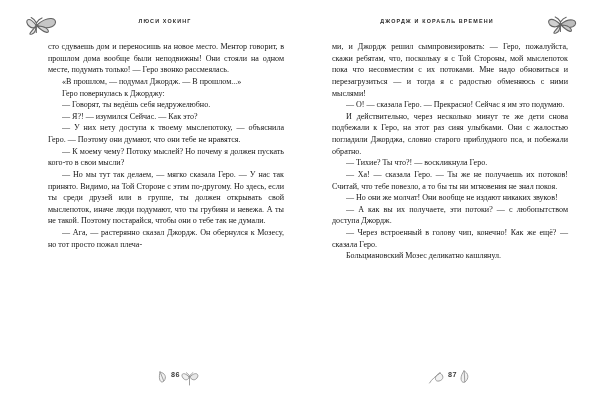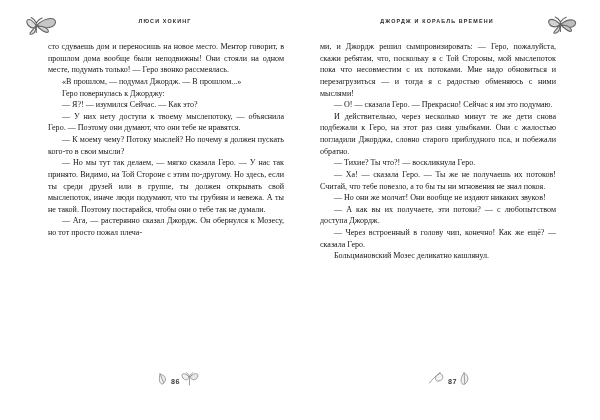--- a/index.html
+++ b/index.html
@@ -61,34 +61,34 @@
     position: absolute;
     top: 41px;
     font-size: 8.05px;
     line-height: 11.62px;
     text-align: justify;
     text-justify: inter-word;
     hyphens: manual;
     color: #141414;
   }
   .page-left .column  { left: 48px;  width: 236px; }
-  .page-right .column { left: 20px;  width: 236px; }
+  .page-right .column { left: 32px;  width: 236px; }
 
   .column p {
     margin: 0;
     text-indent: 14px;
   }
   .column p.noindent { text-indent: 0; }
 
   
   .folio {
     position: absolute;
     bottom: 18px;
     display: flex;
-    align-items: flex-end;
+    align-items: flex-start;
     justify-content: center;
     gap: 0;
     width: 100%;
   }
   .page-left  .folio { padding-left: 28px; }
   .page-right .folio { padding-right: 22px; }
 
   .folio-num {
     font-family: "Liberation Sans", "DejaVu Sans", sans-serif;
     font-size: 7.2px;
@@ -125,20 +125,21 @@
         </g>
       </svg>
     </div>
 
     <div class="runhead">ЛЮСИ ХОКИНГ</div>
 
     <div class="column">
       <p class="noindent">сто сдуваешь дом и переносишь на новое место. Ментор говорит, в прошлом дома вообще были неподвижны! Они стояли на одном месте, подумать только! — Геро звонко рассмеялась.</p>
       <p>«В прошлом, — подумал Джордж. — В прошлом...»</p>
       <p>Геро повернулась к Джорджу:</p>
+      <p>— Говорят, ты ведёшь себя недружелюбно.</p>
       <p>— Я?! — изумился Сейчас. — Как это?</p>
       <p>— У них нету доступа к твоему мыслепотоку, — объяснила Геро. — Поэтому они думают, что они тебе не нравятся.</p>
       <p>— К моему чему? Потоку мыслей? Но почему я должен пускать кого-то в свои мысли?</p>
       <p>— Но мы тут так делаем, — мягко сказала Геро. — У нас так принято. Видимо, на Той Стороне с этим по-другому. Но здесь, если ты среди друзей или в группе, ты должен открывать свой мыслепоток, иначе люди подумают, что ты грубиян и невежа. А ты не такой. Поэтому постарайся, чтобы они о тебе так не думали.</p>
       <p>— Ага, — растерянно сказал Джордж. Он обернулся к Мозесу, но тот просто пожал плеча-</p>
     </div>
 
     <div class="folio">
       <span class="folio-orn small">
         <svg viewBox="0 0 15 14" width="15" height="14" aria-hidden="true">

